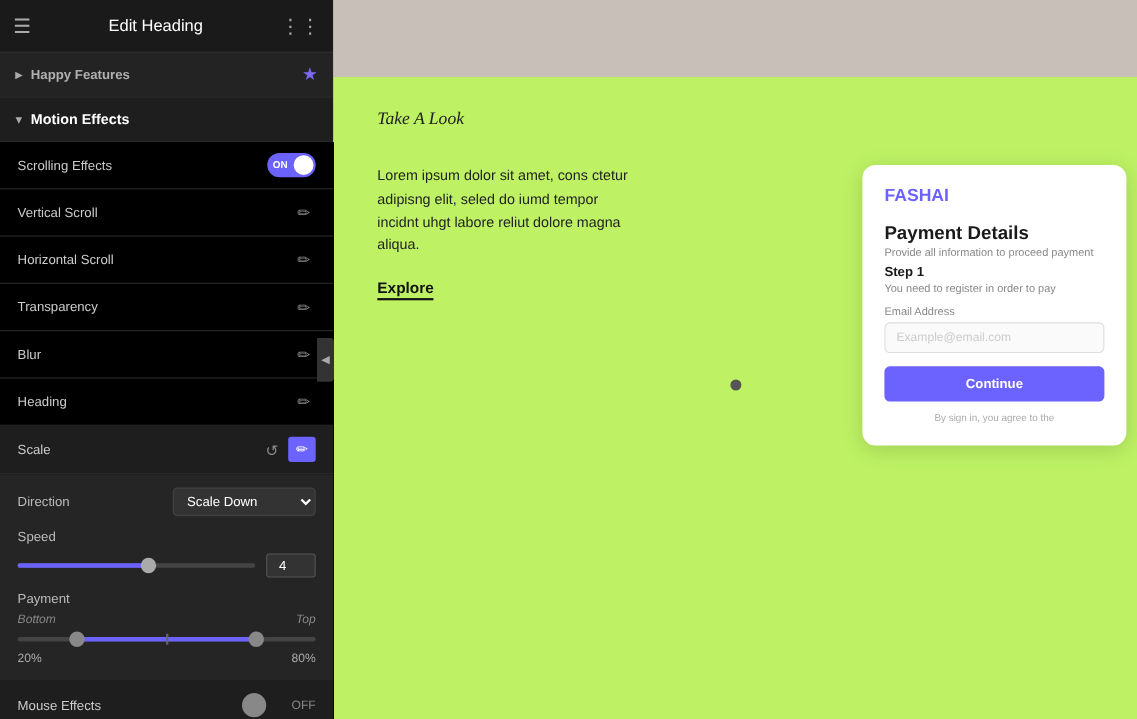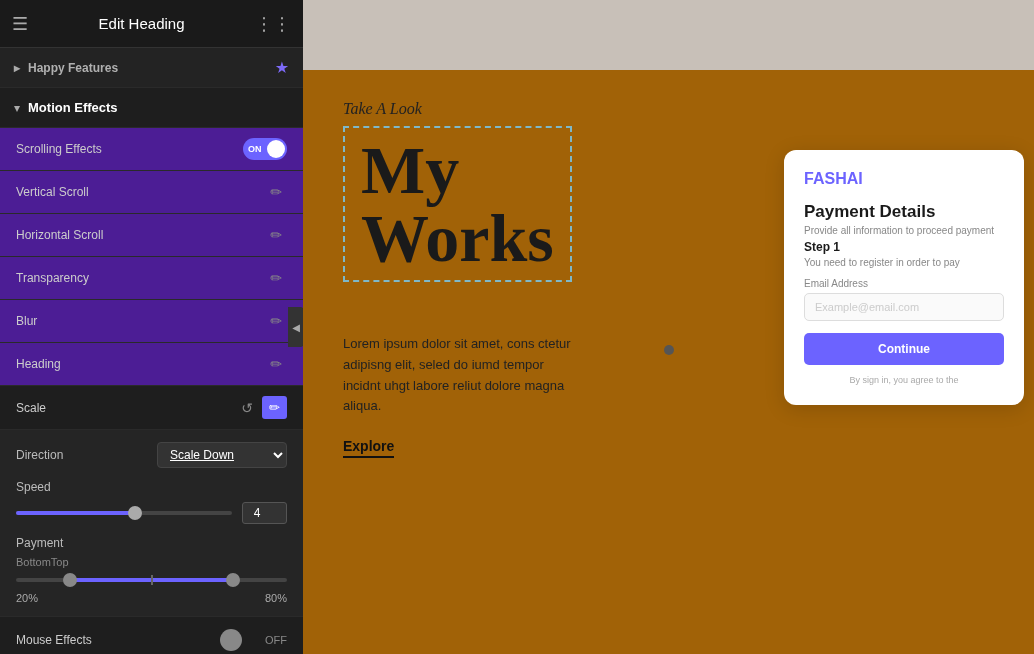--- a/index.html
+++ b/index.html
@@ -79,21 +79,21 @@
     }
 
     .section-toggle-icon {
       color: #aaa;
       font-size: 12px;
     }
 
     .panel-content {
       flex: 1;
       overflow-y: auto;
-      background: #4c1d95;
+      background: #000000;
     }
 
     .panel-row {
       display: flex;
       align-items: center;
       justify-content: space-between;
       padding: 10px 16px;
       border-bottom: 1px solid #2a2a2a;
     }
 
@@ -205,21 +205,20 @@
 
     .direction-select {
       background: #333;
       color: #fff;
       border: 1px solid #444;
       border-radius: 4px;
       padding: 4px 8px;
       font-size: 12px;
       cursor: pointer;
       width: 130px;
-      text-decoration: underline;
     }
 
     .speed-section { margin-bottom: 12px; }
     .speed-label { color: #bbb; font-size: 12px; margin-bottom: 8px; }
 
     .speed-row {
       display: flex;
       align-items: center;
       gap: 10px;
     }
@@ -355,21 +354,21 @@
       position: relative;
       overflow: hidden;
     }
 
     .right-top-gray {
       height: 70px;
       background: #c8c0b8;
     }
 
     .yellow-section {
-      background: #a16207;
+      background: #bef264;
       height: calc(654px - 70px);
       position: relative;
       padding: 30px 40px;
     }
 
     .take-a-look {
       font-family: Georgia, serif;
       font-size: 16px;
       color: #222;
       font-style: italic;
@@ -609,21 +608,21 @@
             <div class="slider-thumb" style="left:55%;"></div>
           </div>
           <input class="speed-input" type="number" value="4" style="">
         </div>
       </div>
 
       <div class="viewport-section">
         <div class="viewport-header">
           <span class="viewport-label">Payment</span>
         </div>
-        <div style="display:flex; justify-content:flex-start; margin-bottom:2px;">
+        <div style="display:flex; justify-content:space-between; margin-bottom:2px;font-style:italic;">
           <span class="viewport-bottom-label">Bottom</span>
           <span class="viewport-top-label">Top</span>
         </div>
         <div class="range-track">
           <div class="range-fill"></div>
           <div class="range-thumb-left"></div>
           <div class="range-center-line"></div>
           <div class="range-thumb-right"></div>
         </div>
         <div class="viewport-values">
@@ -653,23 +652,20 @@
 <div class="right-panel">
 
   <div class="right-top-gray"></div>
 
   <div class="yellow-section">
 
     
     <p class="take-a-look">Take A Look</p>
 
     
-    <div class="my-works-box">
-      <div class="my-works-text">My<br>Works</div>
-    </div>
 
     
     <p class="lorem-text">Lorem ipsum dolor sit amet, cons ctetur adipisng elit, seled do iumd tempor incidnt uhgt labore reliut dolore magna aliqua.</p>
 
     
     <span class="explore-link">Explore</span>
 
     
     <div class="payment-card">
       <div class="fashai-logo">

